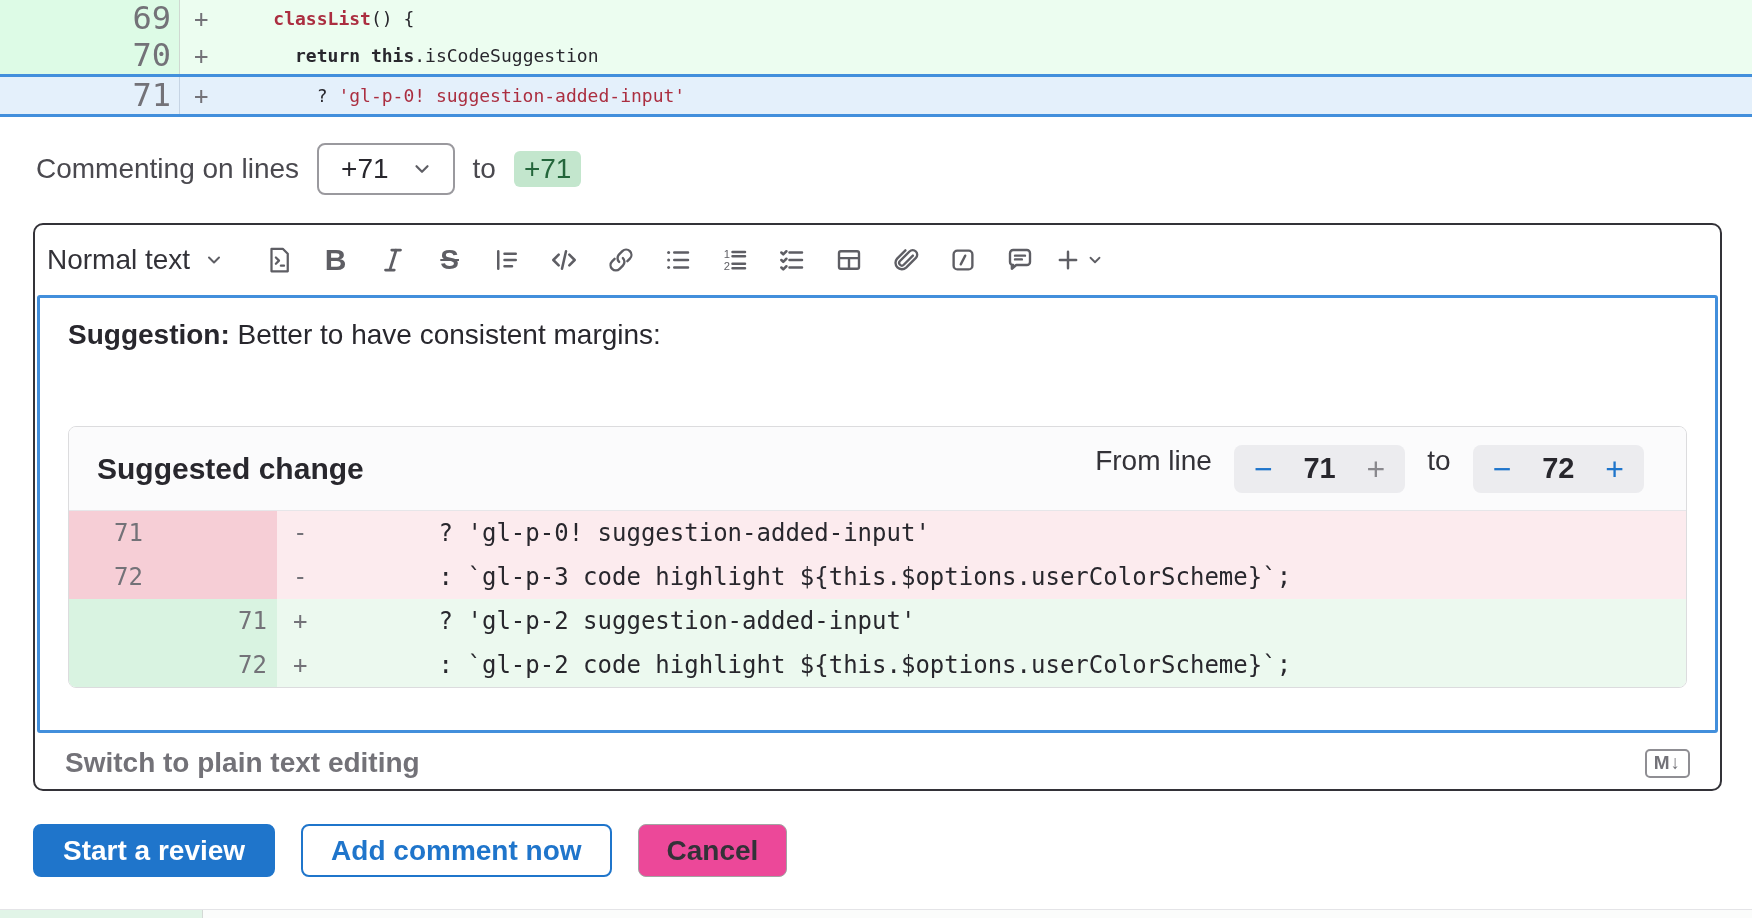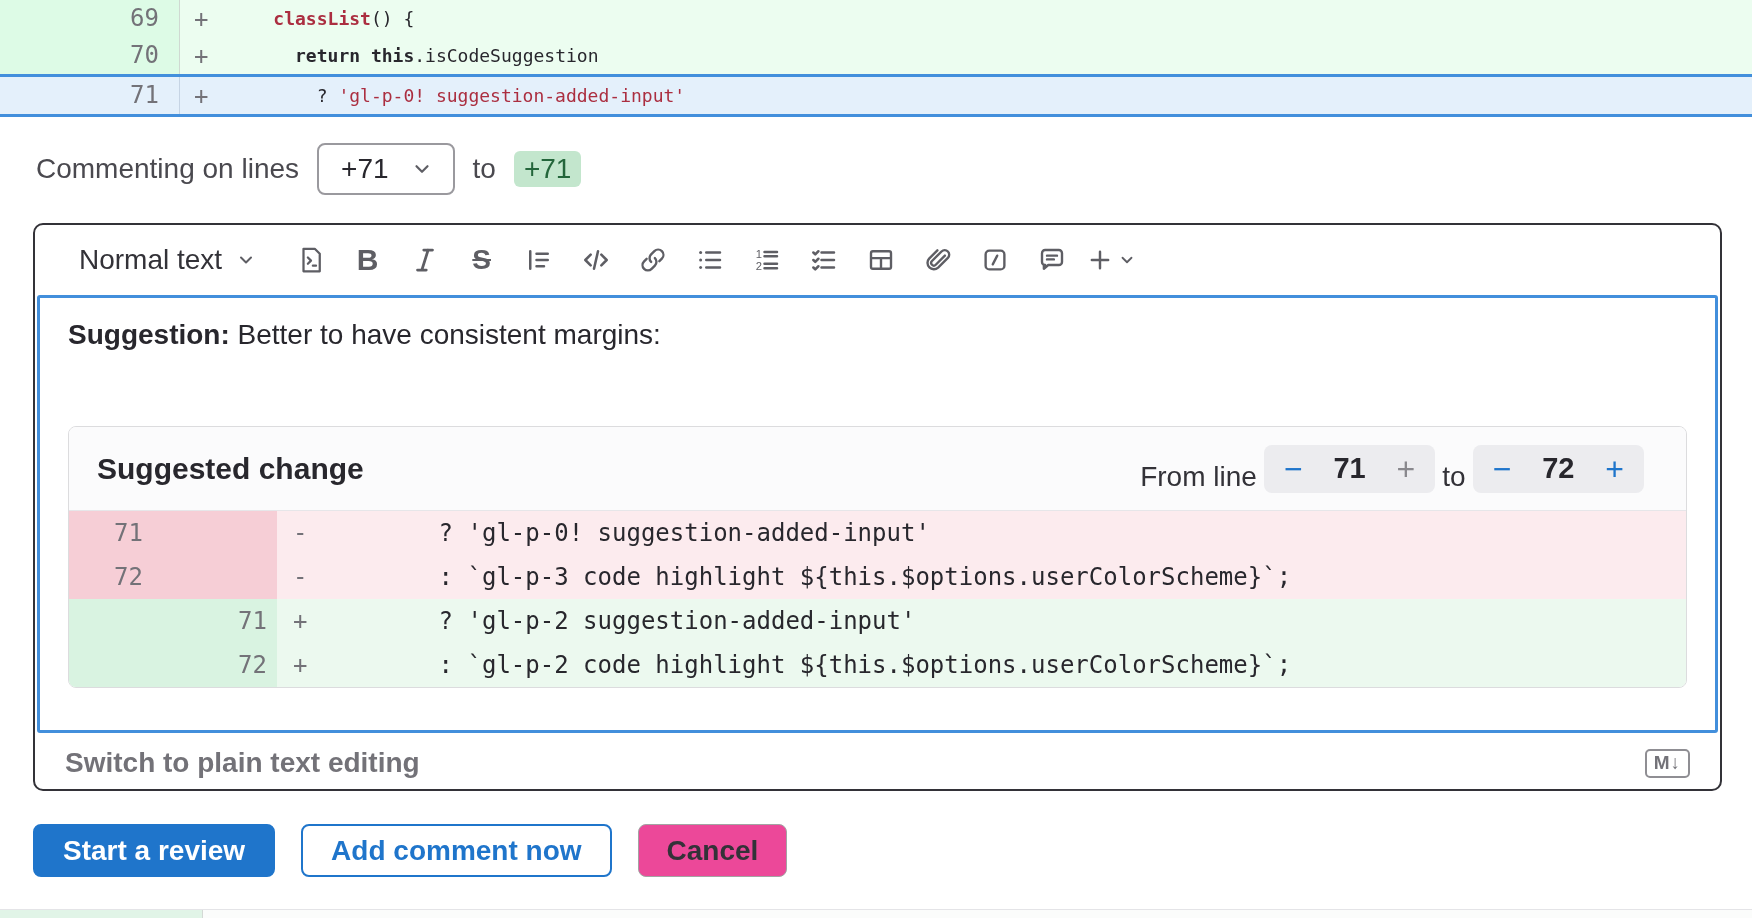--- a/index.html
+++ b/index.html
@@ -9,22 +9,22 @@
     background:#ffffff;
     font-family:"Liberation Sans", sans-serif;
     color:#28272d;
   }
 
   
   .diff-context { width:1752px; }
   .diff-line { display:flex; height:37px; align-items:center; background:#ecfdf0; }
   .diff-line .gutter {
     width:180px; flex:none; height:100%; line-height:37px;
-    text-align:right; padding-right:20px;
-    font-family:"DejaVu Sans Mono", monospace; font-size:24px; color:#737278;
+    text-align:right; padding-right:8px;
+    font-family:"DejaVu Sans Mono", monospace; font-size:32px; color:#737278;
     background:#ddfbe6; border-right:1px solid #cfd9d2;
   }
   .diff-line .marker {
     width:50px; flex:none; padding-left:14px;
     font-family:"DejaVu Sans Mono", monospace; font-size:24px; color:#737278;
   }
   .diff-line pre.code {
     margin:0; flex:1; white-space:pre;
     font-family:"DejaVu Sans Mono", monospace; font-size:18px; color:#28272d;
   }
@@ -46,21 +46,21 @@
   .line-badge {
     background:#c3e6cd; color:#24663b; font-size:28px;
     padding:2px 10px; border-radius:6px;
   }
 
   
   .editor {
     margin:0 30px 0 33px; width:1689px; height:568px;
     border:2px solid #333238; border-radius:10px; background:#fff; overflow:hidden;
   }
-  .toolbar { height:70px; display:flex; align-items:center; padding:0 44px; }
+  .toolbar { height:70px; display:flex; align-items:center; padding:0 12px; }
   .tb-heading { display:flex; align-items:center; gap:14px; font-size:28px; color:#333238; margin-right:26px; cursor:pointer; }
   .tb-btn {
     width:57px; height:56px; flex:none; display:flex; align-items:center; justify-content:center;
     color:#5e5e64; border-radius:6px; cursor:pointer; background:none; border:none; padding:0;
   }
   .tb-glyph-b { font-size:30px; font-weight:bold; }
   .tb-glyph-s { font-size:28px; font-weight:bold; text-decoration:line-through; }
   .tb-plus { display:flex; align-items:center; gap:4px; width:auto; padding:0 6px; }
 
   .content-area {
@@ -69,21 +69,21 @@
   }
   .suggestion-para { margin:0; font-size:28px; line-height:42px; color:#28272d; }
   .suggestion-para b { font-weight:bold; }
 
   .sc { margin-top:70px; width:1619px; border:1px solid #dcdcde; border-radius:8px; overflow:hidden; background:#fff; }
   .sc-header {
     height:84px; background:#fbfbfc; border-bottom:1px solid #e6e6e9;
     display:flex; align-items:center; justify-content:space-between; padding:0 42px 0 28px;
   }
   .sc-title { font-size:30px; font-weight:bold; color:#28272d; }
-  .sc-controls { display:flex; align-items:flex-end; gap:7px; font-size:28px; color:#333238; }
+  .sc-controls { display:flex; align-items:flex-start; gap:22px; font-size:28px; color:#333238; }
   .stepper { display:flex; align-items:center; height:48px; background:#ececef; border-radius:8px; padding:0 16px; gap:22px; }
   .step-btn { background:none; border:none; font-size:32px; line-height:32px; padding:0 4px; cursor:pointer; color:#1f75cb; font-family:"Liberation Sans",sans-serif; }
   .step-btn.disabled { color:#89888d; }
   .stepper .num { font-size:29px; font-weight:bold; color:#28272d; min-width:42px; text-align:center; }
 
   .sc-row { display:flex; height:44px; align-items:center; }
   .sc-row.removed { background:#fcebee; }
   .sc-row.added   { background:#ecf9ef; }
   .sc-gutter { width:208px; flex:none; height:100%; display:flex; align-items:center;
     font-family:"DejaVu Sans Mono", monospace; font-size:24px; color:#737278; }

